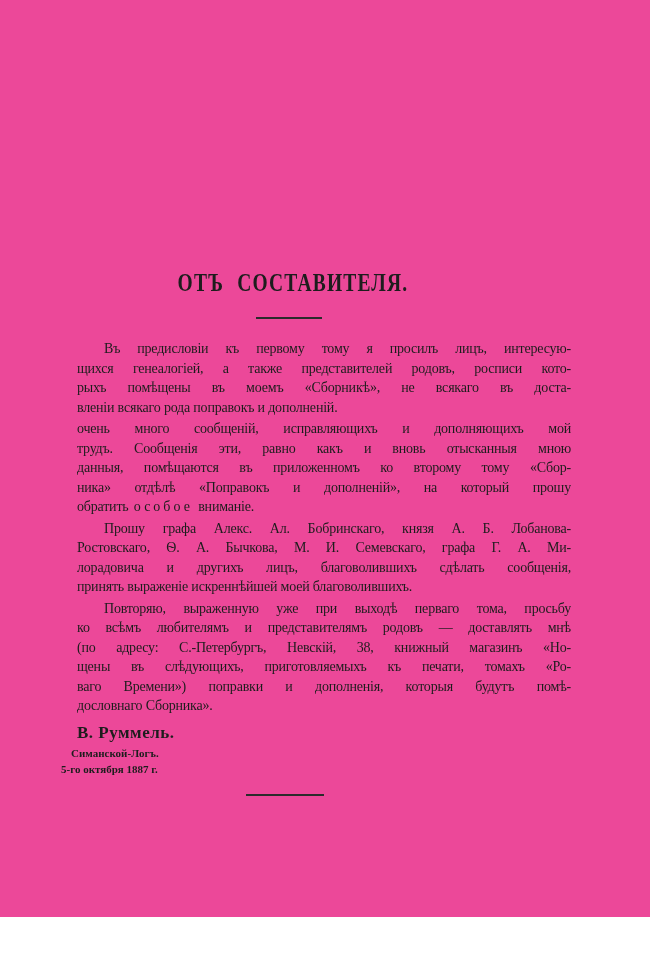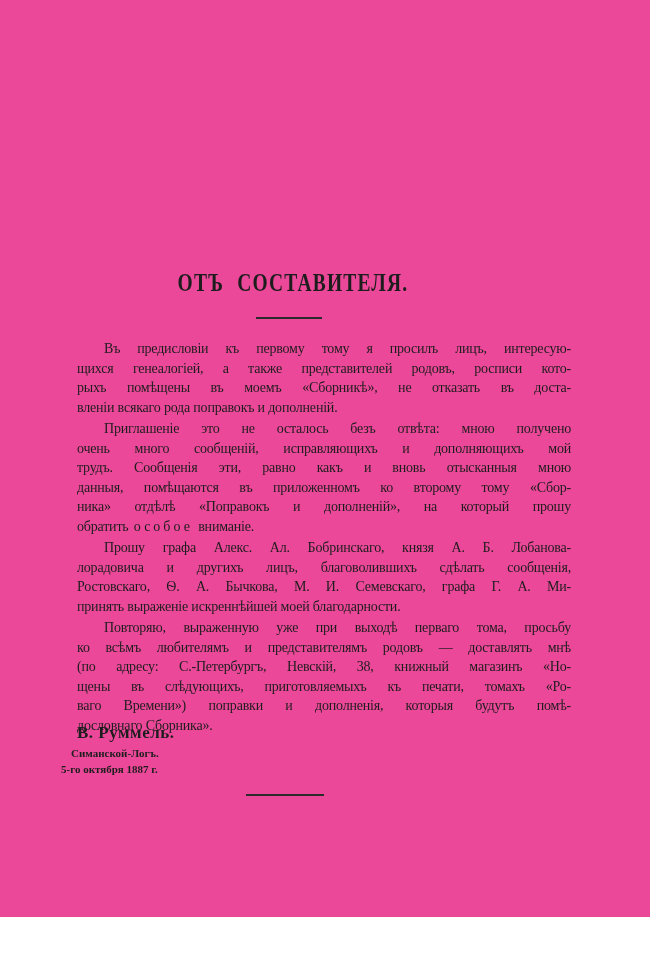--- a/index.html
+++ b/index.html
@@ -87,38 +87,37 @@
 
   <h1 class="title"><span class="title-inner">ОТЪ СОСТАВИТЕЛЯ.</span></h1>
 
   <div class="rule rule-top"></div>
 
   <div class="text-block">
 
     <p>
       <span class="line first">Въ предисловіи къ первому тому я просилъ лицъ, интересую-</span>
       <span class="line">щихся генеалогіей, а также представителей родовъ, росписи кото-</span>
-      <span class="line">рыхъ помѣщены въ моемъ «Сборникѣ», не отказать въ доста-</span>
+      <span class="line">рыхъ помѣщены въ моемъ «Сборникѣ», не всякаго въ доста-</span>
       <span class="line last">вленіи всякаго рода поправокъ и дополненій.</span>
     </p>
 
     <p>
-      <span class="line first">Приглашеніе это не осталось безъ отвѣта: мною получено</span>
       <span class="line">очень много сообщеній, исправляющихъ и дополняющихъ мой</span>
       <span class="line">трудъ. Сообщенія эти, равно какъ и вновь отысканныя мною</span>
       <span class="line">данныя, помѣщаются въ приложенномъ ко второму тому «Сбор-</span>
       <span class="line">ника» отдѣлѣ «Поправокъ и дополненій», на который прошу</span>
       <span class="line last"><span>обратить </span><span class="spaced-word">особое</span><span> вниманіе.</span></span>
     </p>
 
     <p>
       <span class="line first">Прошу графа Алекс. Ал. Бобринскаго, князя А. Б. Лобанова-</span>
+      <span class="line">Ростовскаго, Ѳ. А. Бычкова, М. И. Семевскаго, графа Г. А. Ми-</span>
       <span class="line">лорадовича и другихъ лицъ, благоволившихъ сдѣлать сообщенія,</span>
-      <span class="line">Ростовскаго, Ѳ. А. Бычкова, М. И. Семевскаго, графа Г. А. Ми-</span>
-      <span class="line last">принять выраженіе искреннѣйшей моей благодарности.</span>
+      <span class="line last">принять выраженіе искреннѣйшей моей благоволившихъ.</span>
     </p>
 
     <p>
       <span class="line first">Повторяю, выраженную уже при выходѣ перваго тома, просьбу</span>
       <span class="line">ко всѣмъ любителямъ и представителямъ родовъ — доставлять мнѣ</span>
       <span class="line">(по адресу: С.-Петербургъ, Невскій, 38, книжный магазинъ «Но-</span>
       <span class="line">щены въ слѣдующихъ, приготовляемыхъ къ печати, томахъ «Ро-</span>
       <span class="line">ваго Времени») поправки и дополненія, которыя будутъ помѣ-</span>
       <span class="line last">дословнаго Сборника».</span>
     </p>

